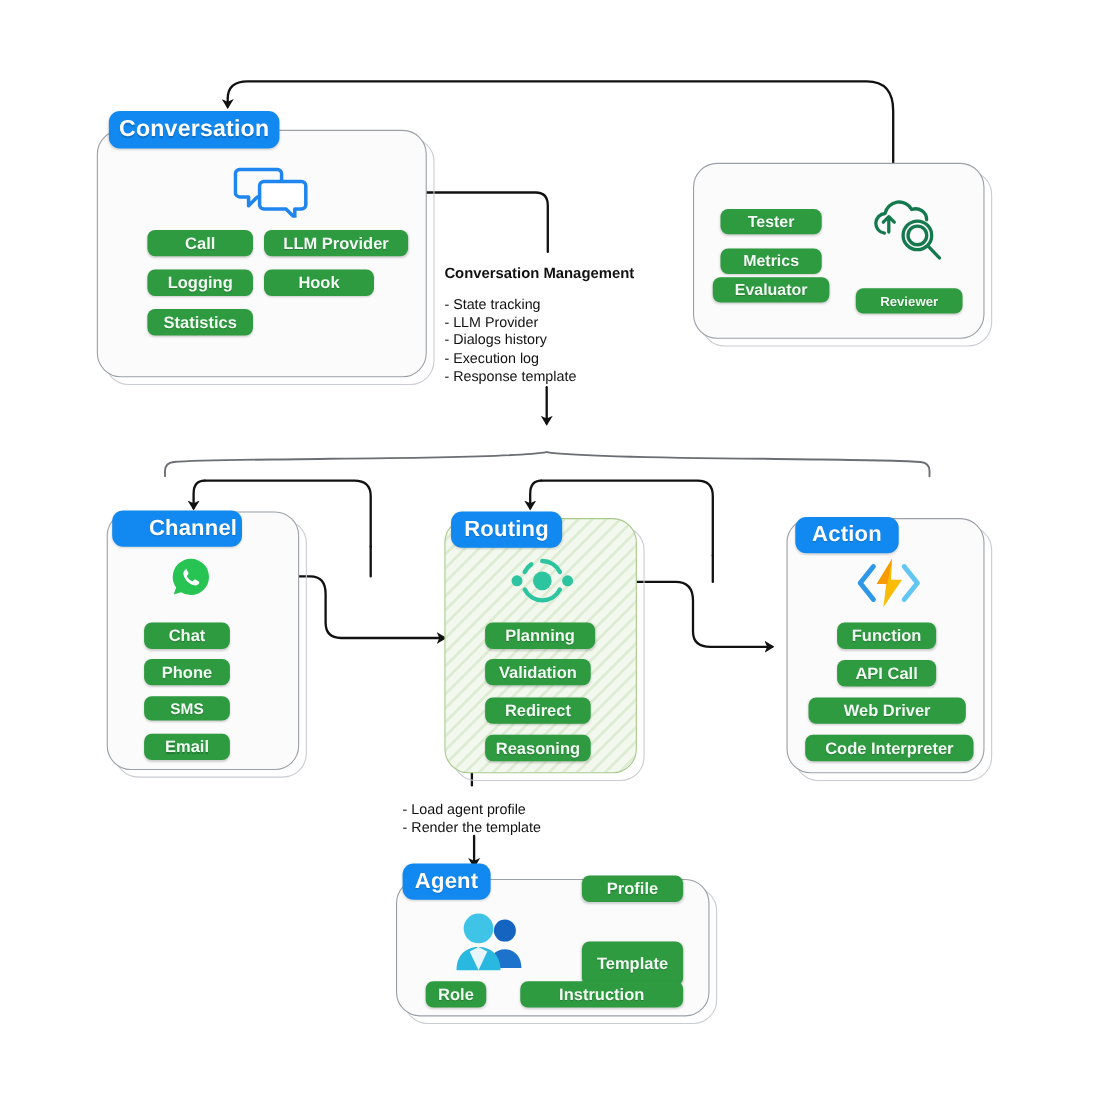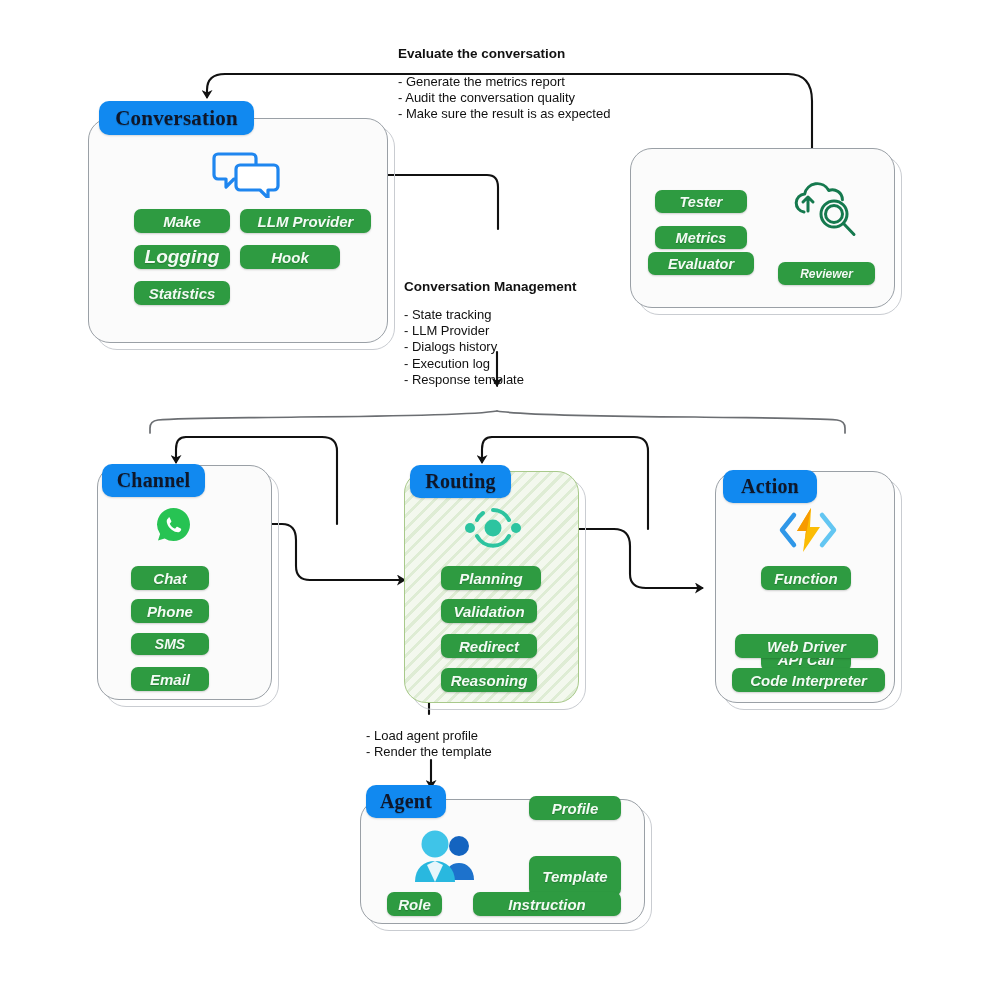--- a/index.html
+++ b/index.html
@@ -16,30 +16,30 @@
      background:
        repeating-linear-gradient(-45deg,
          rgba(140,190,110,.20) 0 3px,
          rgba(255,255,255,0) 3px 9px),
        #f3f8ee;
   }
   .panel-shadow{position:absolute;border:1.4px solid #c9ccd1;border-radius:22px;
                 box-sizing:border-box;pointer-events:none;}
 
   
-  .tag{position:absolute;background:#1189f0;color:#0f172a;border-radius:10px;
+  .tag{position:absolute;background:#1189f0;color:#ffffff;border-radius:10px;
        font-weight:bold;letter-spacing:.2px;display:flex;align-items:center;
        justify-content:center;text-shadow:0 1px 1px rgba(0,0,0,.18);
-       box-shadow:0 1px 2px rgba(0,0,0,.15);z-index:6;white-space:nowrap;font-family:Liberation Serif, serif;}
+       box-shadow:0 1px 2px rgba(0,0,0,.15);z-index:6;white-space:nowrap;}
 
   
   .pill{position:absolute;background:#2e9b41;color:#f2fbf3;border-radius:7px;
         font-weight:bold;display:flex;align-items:center;justify-content:center;
         text-shadow:0 1px 1px rgba(0,0,0,.22);
-        box-shadow:0 1px 2px rgba(0,0,0,.18);white-space:nowrap;z-index:4;font-style:italic;}
+        box-shadow:0 1px 2px rgba(0,0,0,.18);white-space:nowrap;z-index:4;}
 
   
   .note{position:absolute;color:#111111;z-index:5;}
   .note .note-title{font-weight:bold;font-size:13.5px;margin-bottom:13px;
                     white-space:nowrap;}
   .note .note-line{font-size:13px;line-height:16.2px;white-space:nowrap;}
 
   .icon{position:absolute;z-index:5;}
 </style>
 </head>
@@ -98,23 +98,23 @@
 
   <div class="icon" style="left:212px;top:148px;width:68px;height:50px;">
     <svg width="68" height="50" viewBox="0 0 68 50" fill="none" stroke="#1f86ef" stroke-width="3.2" stroke-linejoin="round">
       <path d="M6,6 h34 a4,4 0 0 1 4,4 v17 a4,4 0 0 1 -4,4 h-18 l-8,8 v-8 h-8
                a4,4 0 0 1 -4,-4 v-17 a4,4 0 0 1 4,-4 z"></path>
       <path d="M28,17 h34 a4,4 0 0 1 4,4 v17 a4,4 0 0 1 -4,4 h-6 v8 l-8,-8 h-20
                a4,4 0 0 1 -4,-4 v-17 a4,4 0 0 1 4,-4 z" fill="#ffffff"></path>
     </svg>
   </div>
 
-  <div class="pill" style="left:134px;top:209px;width:96px;height:24px;font-size:15px;">Make</div>
+  <div class="pill" style="left:134px;top:209px;width:96px;height:24px;font-size:15px;">Call</div>
   <div class="pill" style="left:240px;top:209px;width:131px;height:24px;font-size:15px;">LLM Provider</div>
-  <div class="pill" style="left:134px;top:245px;width:96px;height:24px;font-size:19px;">Logging</div>
+  <div class="pill" style="left:134px;top:245px;width:96px;height:24px;font-size:15px;">Logging</div>
   <div class="pill" style="left:240px;top:245px;width:100px;height:24px;font-size:15px;">Hook</div>
   <div class="pill" style="left:134px;top:281px;width:96px;height:24px;font-size:15px;">Statistics</div>
 
   <div class="panel-shadow" style="left:637px;top:155px;width:265px;height:160px;"></div>
   <div class="panel" style="left:630px;top:148px;width:265px;height:160px;"></div>
 
   <div class="icon" style="left:790px;top:178px;width:72px;height:62px;">
     <svg width="72" height="62" viewBox="0 0 72 62" fill="none" stroke="#15794e" stroke-width="3" stroke-linecap="round" stroke-linejoin="round">
       <path d="M14,34 a9,9 0 0 1 0.6,-17.9 a13,13 0 0 1 24.2,-3.6
                a10,10 0 0 1 13.6,9.3"></path>
@@ -123,39 +123,33 @@
       <circle cx="44" cy="36" r="8.5"></circle>
       <path d="M53.5,45.5 L64,56.5"></path>
     </svg>
   </div>
 
   <div class="pill" style="left:655px;top:190px;width:92px;height:23px;font-size:14.5px;">Tester</div>
   <div class="pill" style="left:655px;top:226px;width:92px;height:23px;font-size:14.5px;">Metrics</div>
   <div class="pill" style="left:648px;top:252px;width:106px;height:23px;font-size:14.5px;">Evaluator</div>
   <div class="pill" style="left:778px;top:262px;width:97px;height:23px;font-size:12px;">Reviewer</div>
 
-  <div class="note" style="left:398px;top:46px;">
-    <div class="note-title">Evaluate the conversation</div>
-    <div class="note-line">- Generate the metrics report</div>
-    <div class="note-line">- Audit the conversation quality</div>
-    <div class="note-line">- Make sure the result is as expected</div>
-  </div>
-
-  <div class="note" style="left:404px;top:241px;margin-top:38px;">
+
+  <div class="note" style="left:404px;top:241px;">
     <div class="note-title">Conversation Management</div>
     <div class="note-line">- State tracking</div>
     <div class="note-line">- LLM Provider</div>
     <div class="note-line">- Dialogs history</div>
     <div class="note-line">- Execution log</div>
     <div class="note-line">- Response template</div>
   </div>
 
   <div class="panel-shadow" style="left:104px;top:472px;width:175px;height:235px;"></div>
   <div class="panel" style="left:97px;top:465px;width:175px;height:235px;"></div>
-  <div class="tag" style="left:102px;top:464px;width:103px;height:33px;font-size:20px;">Channel</div>
+  <div class="tag" style="left:102px;top:464px;width:89px;height:33px;font-size:20px;padding-left:29px;">Channel</div>
 
   <div class="icon" style="left:155px;top:506px;width:37px;height:37px;">
     <svg width="37" height="37" viewBox="0 0 37 37">
       <path d="M18.5,2 A16.5,16.5 0 0 1 18.5,35 A16.4,16.4 0 0 1 9.6,32.4
                L3,34.4 L5.1,28 A16.4,16.4 0 0 1 2,18.5 A16.5,16.5 0 0 1 18.5,2 Z" fill="#27c353"></path>
       <path d="M13.4,11.2 c0.5,-0.2 1,-0.1 1.3,0.5 l1.6,3.3 c0.2,0.5 0.1,0.9 -0.3,1.3
                l-0.9,0.9 c-0.3,0.3 -0.3,0.6 -0.1,1 c0.9,1.9 2.5,3.4 4.5,4.2
                c0.4,0.2 0.8,0.1 1,-0.2 l1,-1.1 c0.3,-0.4 0.8,-0.5 1.2,-0.2
                l3,1.7 c0.5,0.3 0.6,0.8 0.4,1.3 c-0.7,1.7 -2.6,2.6 -4.4,2.2
                c-4.8,-1 -8.9,-5.1 -9.9,-9.9 c-0.4,-1.9 0.5,-3.8 2.3,-4.5 z" fill="#ffffff"></path>
@@ -192,21 +186,21 @@
   <div class="icon" style="left:775px;top:505px;width:66px;height:50px;">
     <svg width="66" height="50" viewBox="0 0 66 50" fill="none">
       <path d="M19,10 L7,25 L19,40" stroke="#2f97e8" stroke-width="4.5" stroke-linecap="round" stroke-linejoin="round"></path>
       <path d="M47,10 L59,25 L47,40" stroke="#63c6f2" stroke-width="4.5" stroke-linecap="round" stroke-linejoin="round"></path>
       <path d="M36,3 L22,26 L31,26 L28,47 L45,22 L35,22 Z" fill="#fbbc04"></path>
       <path d="M36,3 L22,26 L31,26 L29,40 Z" fill="#f79a00"></path>
     </svg>
   </div>
 
   <div class="pill" style="left:761px;top:566px;width:90px;height:24px;font-size:15px;">Function</div>
-  <div class="pill" style="left:761px;top:600px;width:90px;height:24px;font-size:15px;margin-top:47px;">API Call</div>
+  <div class="pill" style="left:761px;top:600px;width:90px;height:24px;font-size:15px;">API Call</div>
   <div class="pill" style="left:735px;top:634px;width:143px;height:24px;font-size:15px;">Web Driver</div>
   <div class="pill" style="left:732px;top:668px;width:153px;height:24px;font-size:15px;">Code Interpreter</div>
 
   <div class="note" style="left:366px;top:728px;">
     <div class="note-line">- Load agent profile</div>
     <div class="note-line">- Render the template</div>
   </div>
 
   <div class="panel-shadow" style="left:367px;top:806px;width:285px;height:125px;"></div>
   <div class="panel" style="left:360px;top:799px;width:285px;height:125px;"></div>

